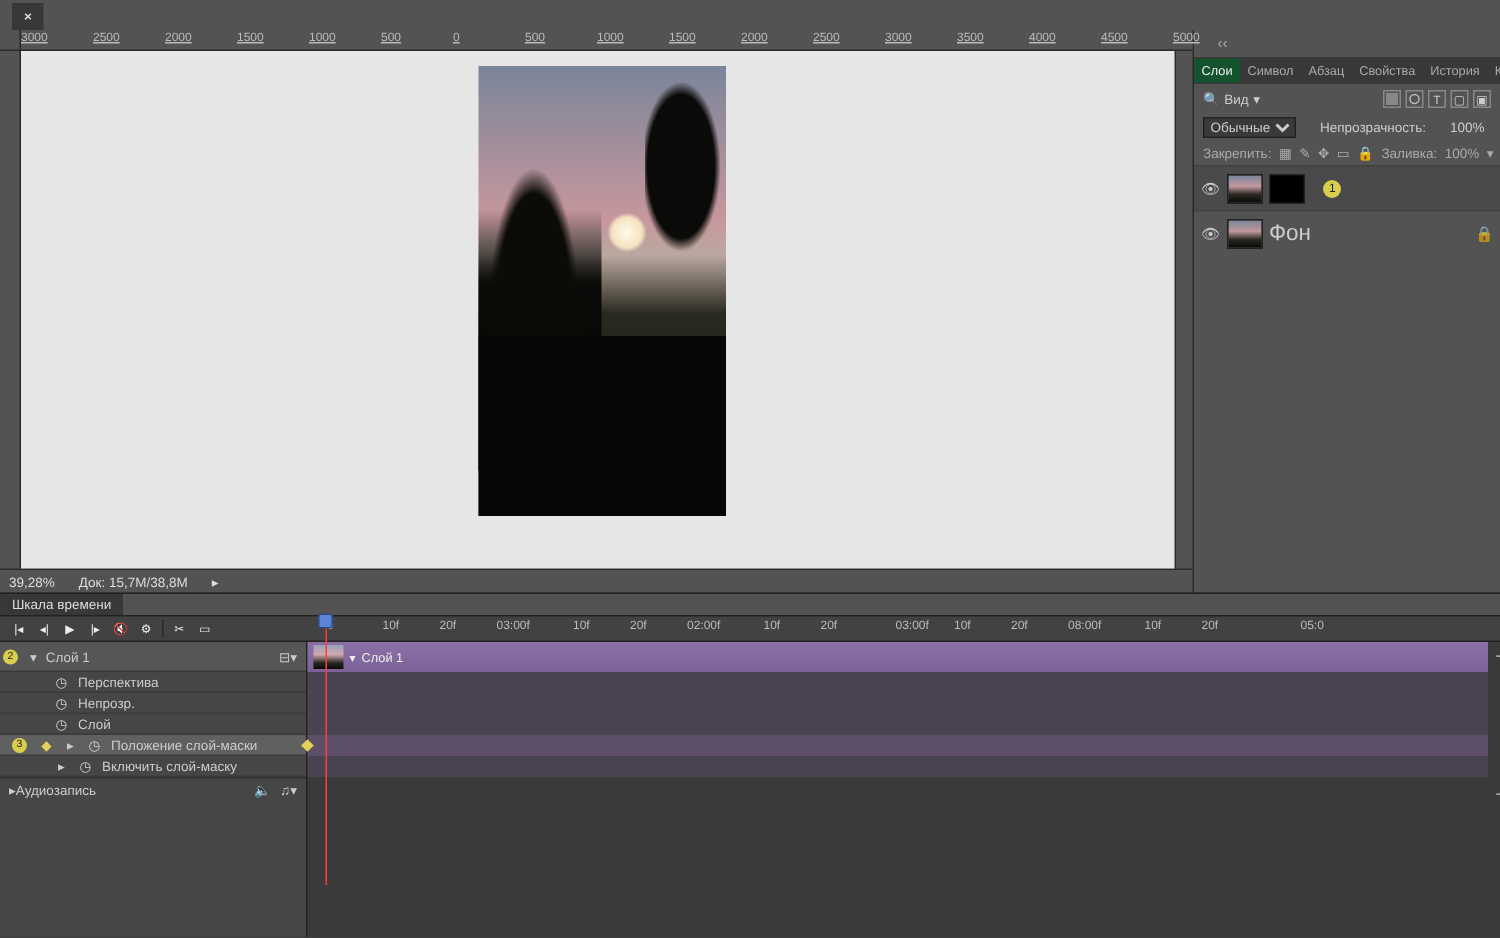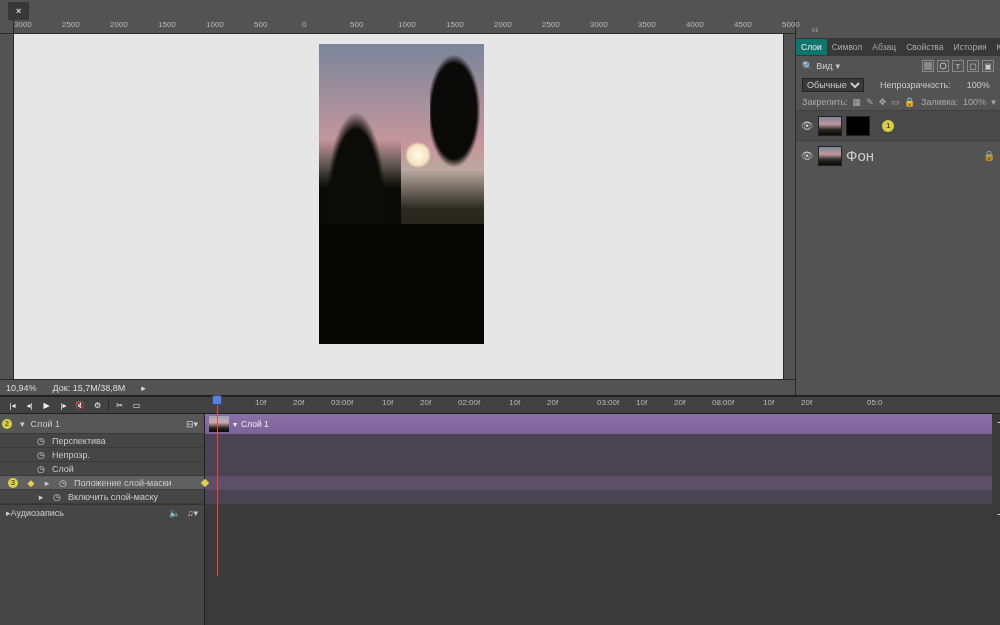--- a/index.html
+++ b/index.html
@@ -12,39 +12,39 @@
 .doc-tab .close { font-size:9px; }
 
 
 .main-row { display:flex; height:375px; }
 
 
 .canvas-wrap { flex:1; display:flex; flex-direction:column; background:#535353; }
 .ruler-h { height:14px; background:#535353; border-bottom:1px solid #2a2a2a; display:flex; position:relative; }
 .ruler-h .corner { width:14px; height:14px; border-right:1px solid #2a2a2a; }
 .ruler-h .ticks { position:relative; flex:1; }
-.ruler-h .tick { position:absolute; top:0; font-size:8px; color:#bbb; }
+.ruler-h .tick { position:absolute; top:0; font-size:8px; color:#bbb;text-decoration:underline; }
 .canvas-row { flex:1; display:flex; }
 .ruler-v { width:14px; background:#535353; border-right:1px solid #2a2a2a; }
 .viewport { flex:1; background:#e6e6e6; position:relative; overflow:hidden; }
 .image { position:absolute; left:305px; top:10px; width:165px; height:300px; background:linear-gradient(to bottom,#7a8599 0%,#c7979d 34%,#baa89f 42%,#2a2a20 55%,#080806 100%); overflow:hidden; }
 .sun { position:absolute; left:86px; top:98px; width:26px; height:26px; border-radius:50%; background:radial-gradient(circle,#fffbe8 0%,#f4e2c0 55%,rgba(244,226,192,0) 72%); }
 .tree-left { position:absolute; left:-8px; top:20px; width:90px; height:250px; background:radial-gradient(ellipse at 50% 60%,#0b0b08 40%,transparent 48%),linear-gradient(to bottom,transparent 30%,#0a0a08 50%,#060604 100%); }
 .tree-right { position:absolute; right:-6px; top:-10px; width:60px; height:140px; background:radial-gradient(ellipse at 40% 55%,#0a0a08 44%,transparent 52%); }
 .ground { position:absolute; left:0; right:0; bottom:0; height:120px; background:#060604; }
 .scrollbar-v { width:12px; background:#535353; border-left:1px solid #2a2a2a; }
 .status-bar { height:16px; background:#535353; border-top:1px solid #2a2a2a; display:flex; align-items:center; font-size:9px; padding:0 6px; gap:16px; color:#ddd; }
 
 
 .right-panels { width:205px; background:#535353; border-left:1px solid #2a2a2a; display:flex; flex-direction:column; }
 .panel-icon-row { height:18px; display:flex; align-items:center; padding-left:8px; }
 .panel-icon-row .dots { width:22px; text-align:center; color:#aaa; }
 .panel-tabs { height:18px; display:flex; align-items:center; background:#383838; font-size:8.5px; }
 .panel-tabs .tab { padding:3px 5px; color:#aaa; }
-.panel-tabs .tab.active { background:#0f766e; color:#eee; }
+.panel-tabs .tab.active { background:#14532d; color:#eee; }
 .panel-body { background:#535353; }
 .layers-toolbar { height:20px; display:flex; align-items:center; gap:4px; padding:0 6px; font-size:9px; }
 .layers-toolbar .search { display:flex; align-items:center; gap:3px; }
 .layers-toolbar .icons { display:flex; gap:3px; margin-left:auto; }
 .icon-sq { width:12px; height:12px; border:1px solid #888; display:flex; align-items:center; justify-content:center; font-size:8px; color:#ccc; }
 .layers-opts { height:18px; display:flex; align-items:center; padding:0 6px; font-size:9px; gap:16px; }
 .layers-opts select { background:#3a3a3a; color:#ccc; border:1px solid #222; font-size:9px; flex:1; }
 .layers-opts .lbl { color:#ccc; }
 .layers-opts .pct { color:#ccc; }
 .layers-lock { height:16px; display:flex; align-items:center; padding:0 6px; font-size:9px; gap:5px; color:#aaa; }
@@ -136,21 +136,21 @@
           <div class="image">
             <div class="tree-right"></div>
             <div class="sun"></div>
             <div class="tree-left"></div>
             <div class="ground"></div>
           </div>
         </div>
         <div class="scrollbar-v"></div>
       </div>
       <div class="status-bar">
-        <span>10,94%</span>
+        <span>39,28%</span>
         <span>Док: 15,7M/38,8M</span>
         <span>▸</span>
       </div>
     </div>
 
     <div class="right-panels">
       <div class="panel-icon-row">
           <span class="dots">‹‹</span>
         </div>
 
@@ -216,20 +216,23 @@
           <div class="thumb sunset"></div>
           <span class="layer-name">Фон</span>
           <span class="lock-right">🔒</span>
         </div>
       </div>
     </div>
 
   </div>
 
   <div class="timeline">
+    <div class="tl-header">
+      <div class="tl-title">Шкала времени</div>
+    </div>
     <div class="tl-toolbar">
       <div class="tl-left-head">
         <div class="tbtn">|◂</div>
         <div class="tbtn">◂|</div>
         <div class="tbtn">▶</div>
         <div class="tbtn">|▸</div>
         <div class="tbtn">🔇</div>
         <div class="tbtn">⚙</div>
         <div style="width:1px;height:12px;background:#2a2a2a"></div>
         <div class="tbtn">✂</div>

